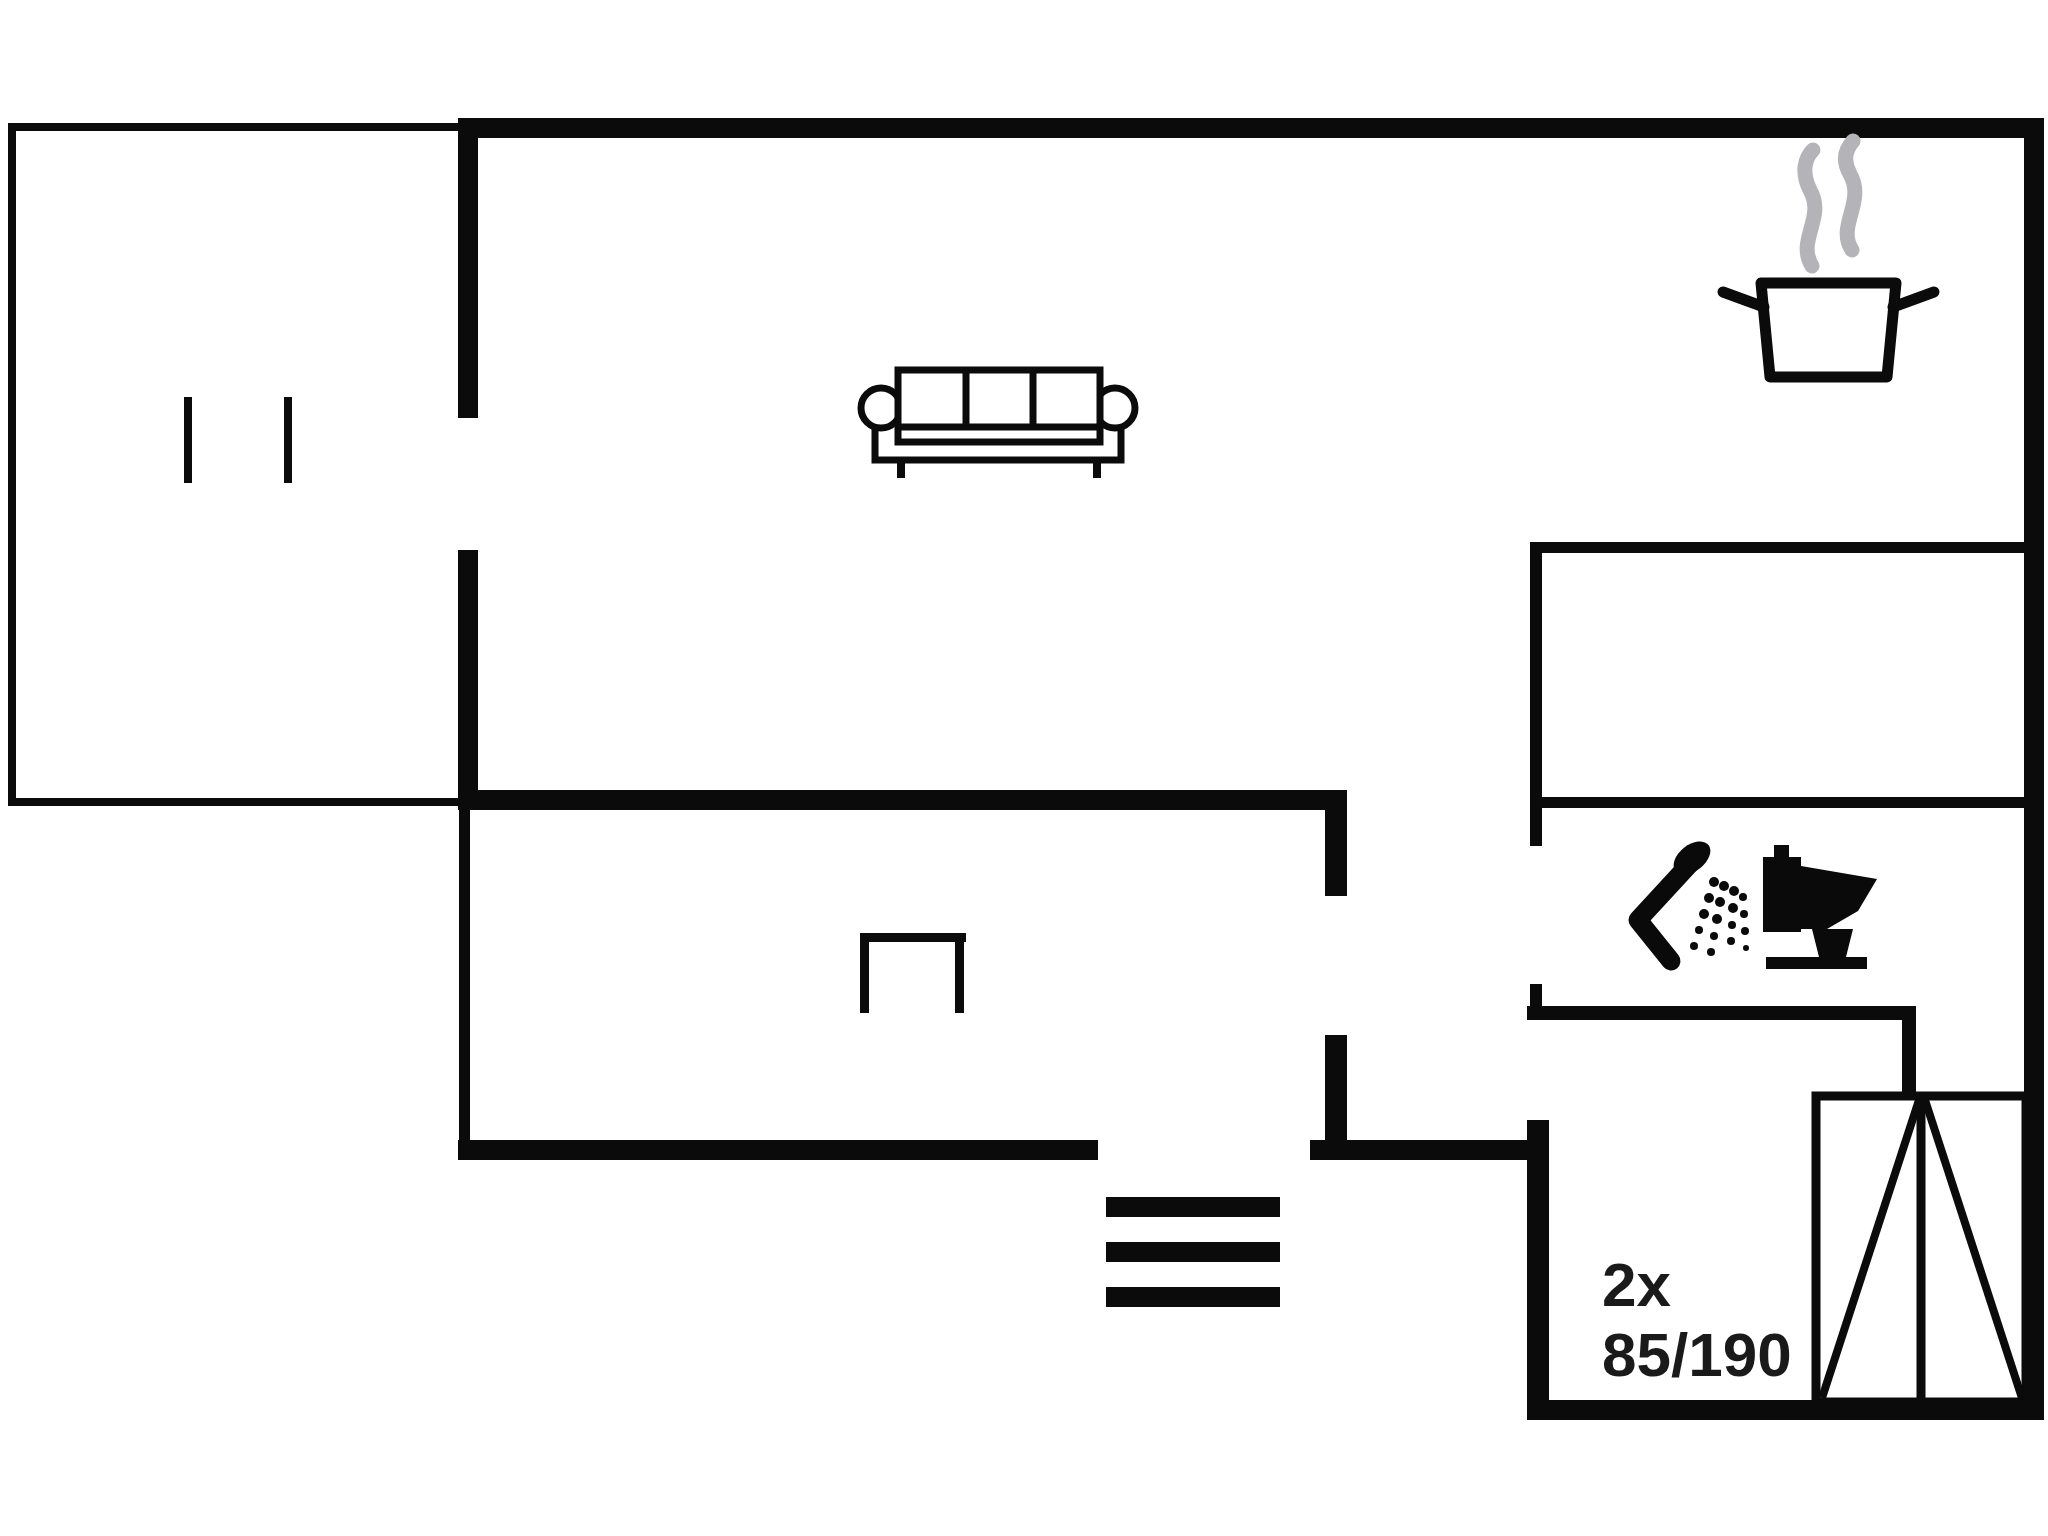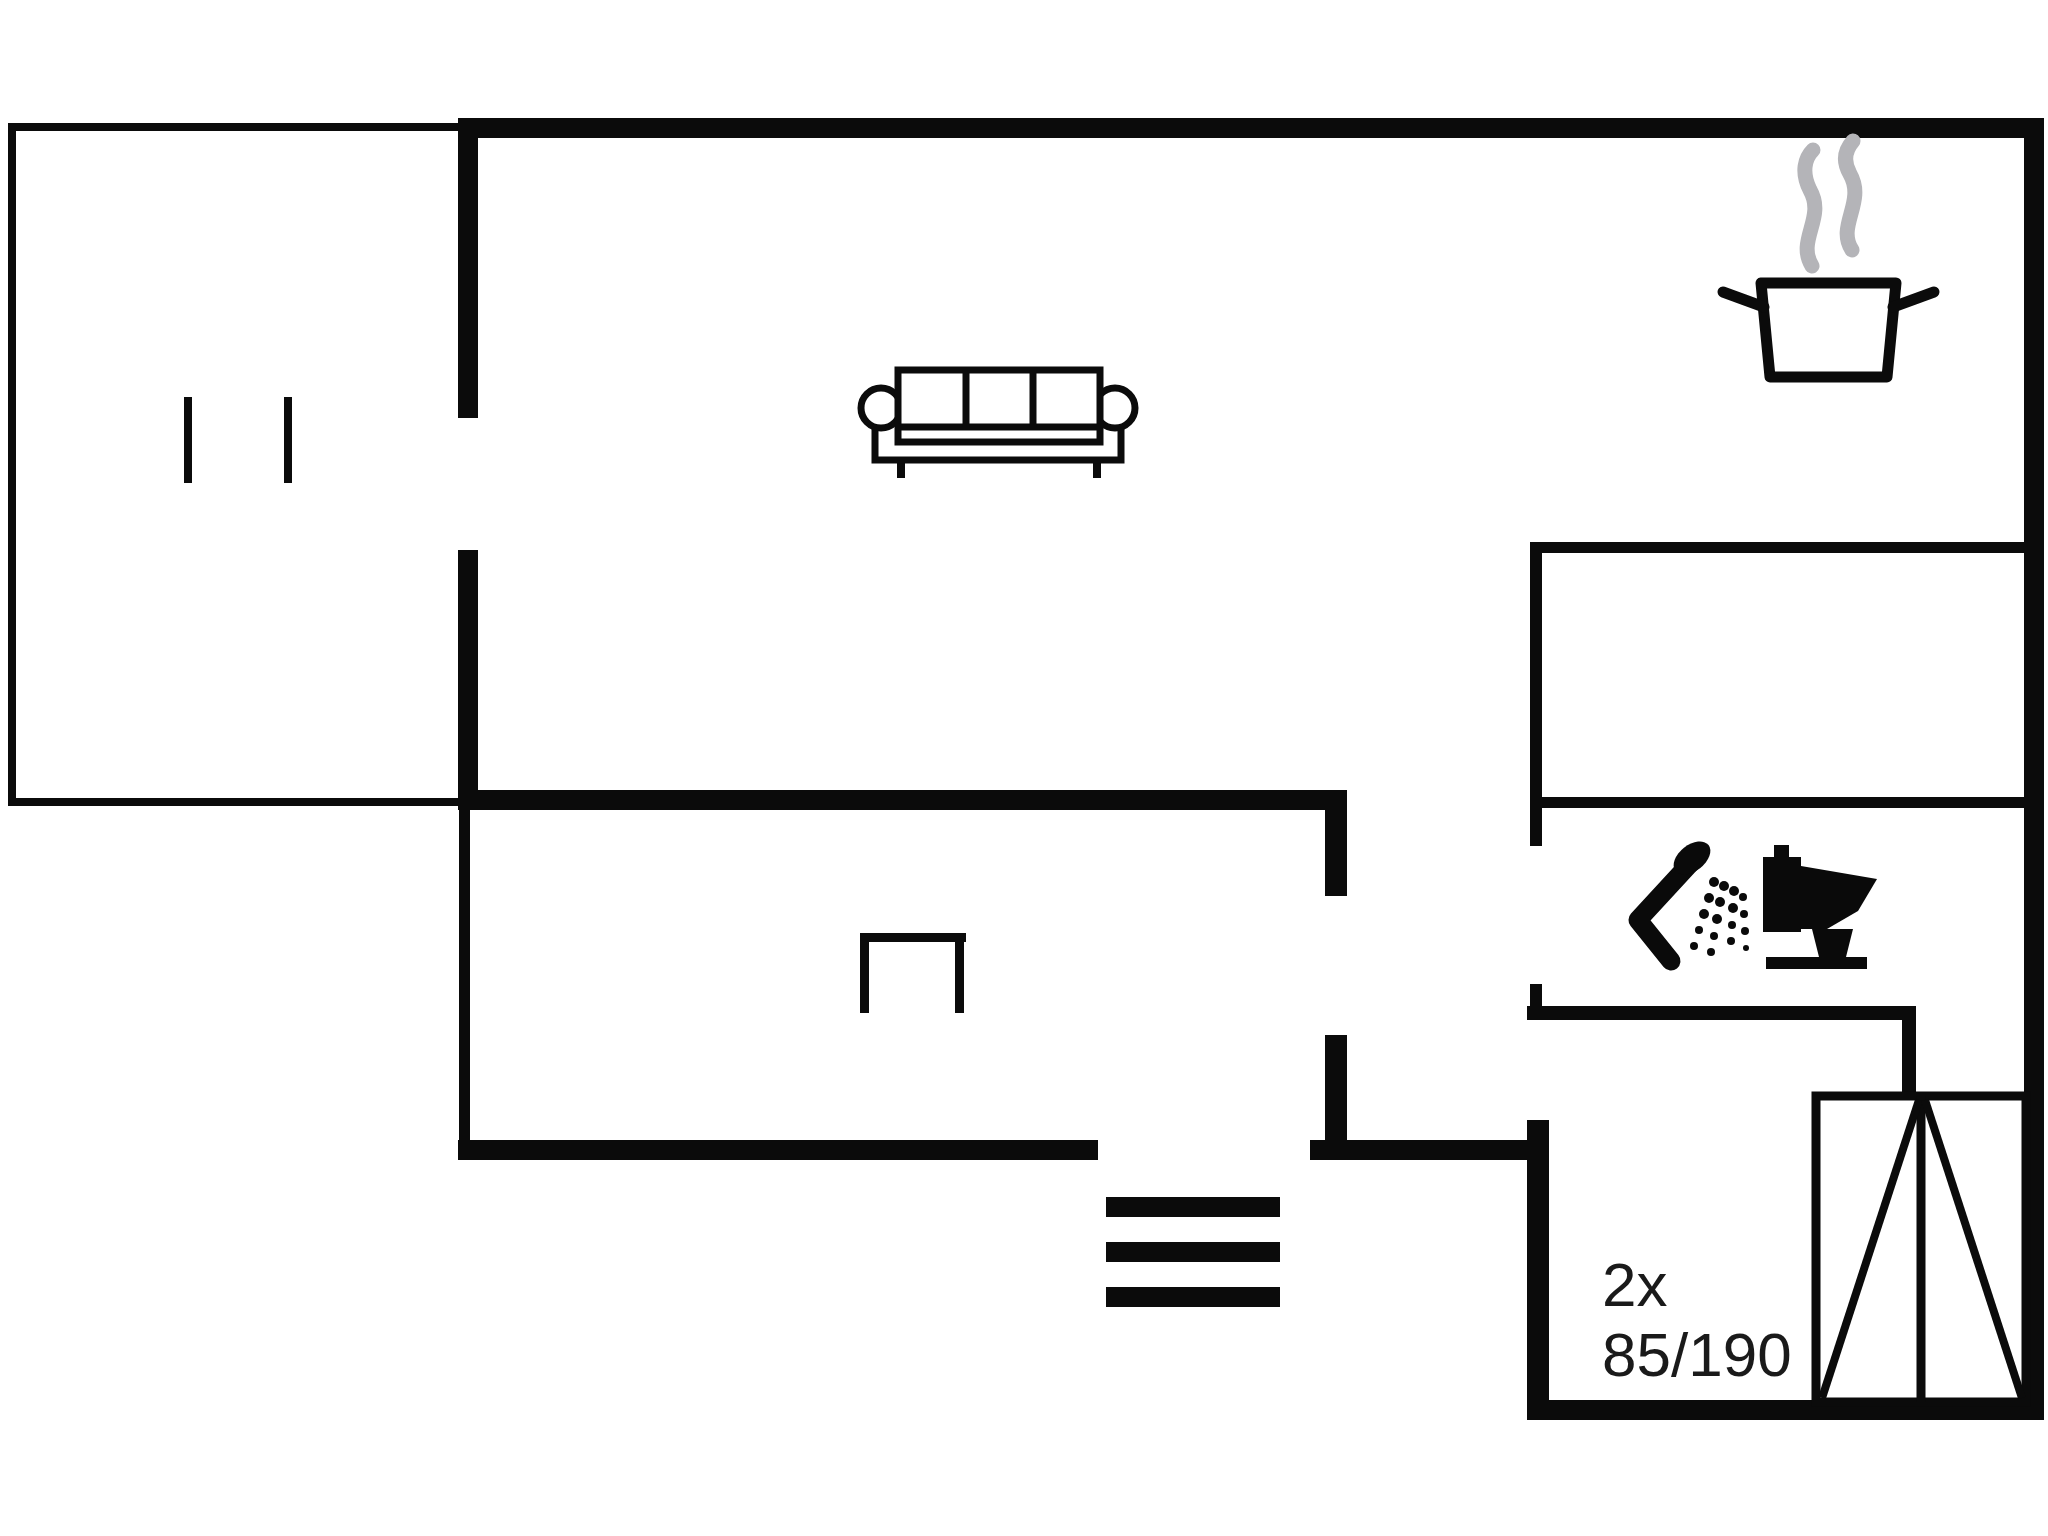--- a/index.html
+++ b/index.html
@@ -7,20 +7,21 @@
     --bg:#ffffff;
     --steam:#b4b4b8;
     --text:#1a1a1a;
   }
   html,body{margin:0;padding:0;background:var(--bg);}
   .stage{
     position:relative;
     width:2044px;height:1536px;
     background:var(--bg);
     font-family:"Liberation Sans", sans-serif;
+    font-weight:bold;
   }
   svg{display:block;}
   .w{fill:var(--wall);}
   .icon-stroke{stroke:var(--wall);fill:#ffffff;}
   .label{
     font-family:"Liberation Sans", sans-serif;
     font-size:62px;
     fill:var(--text);
   }
 </style>

